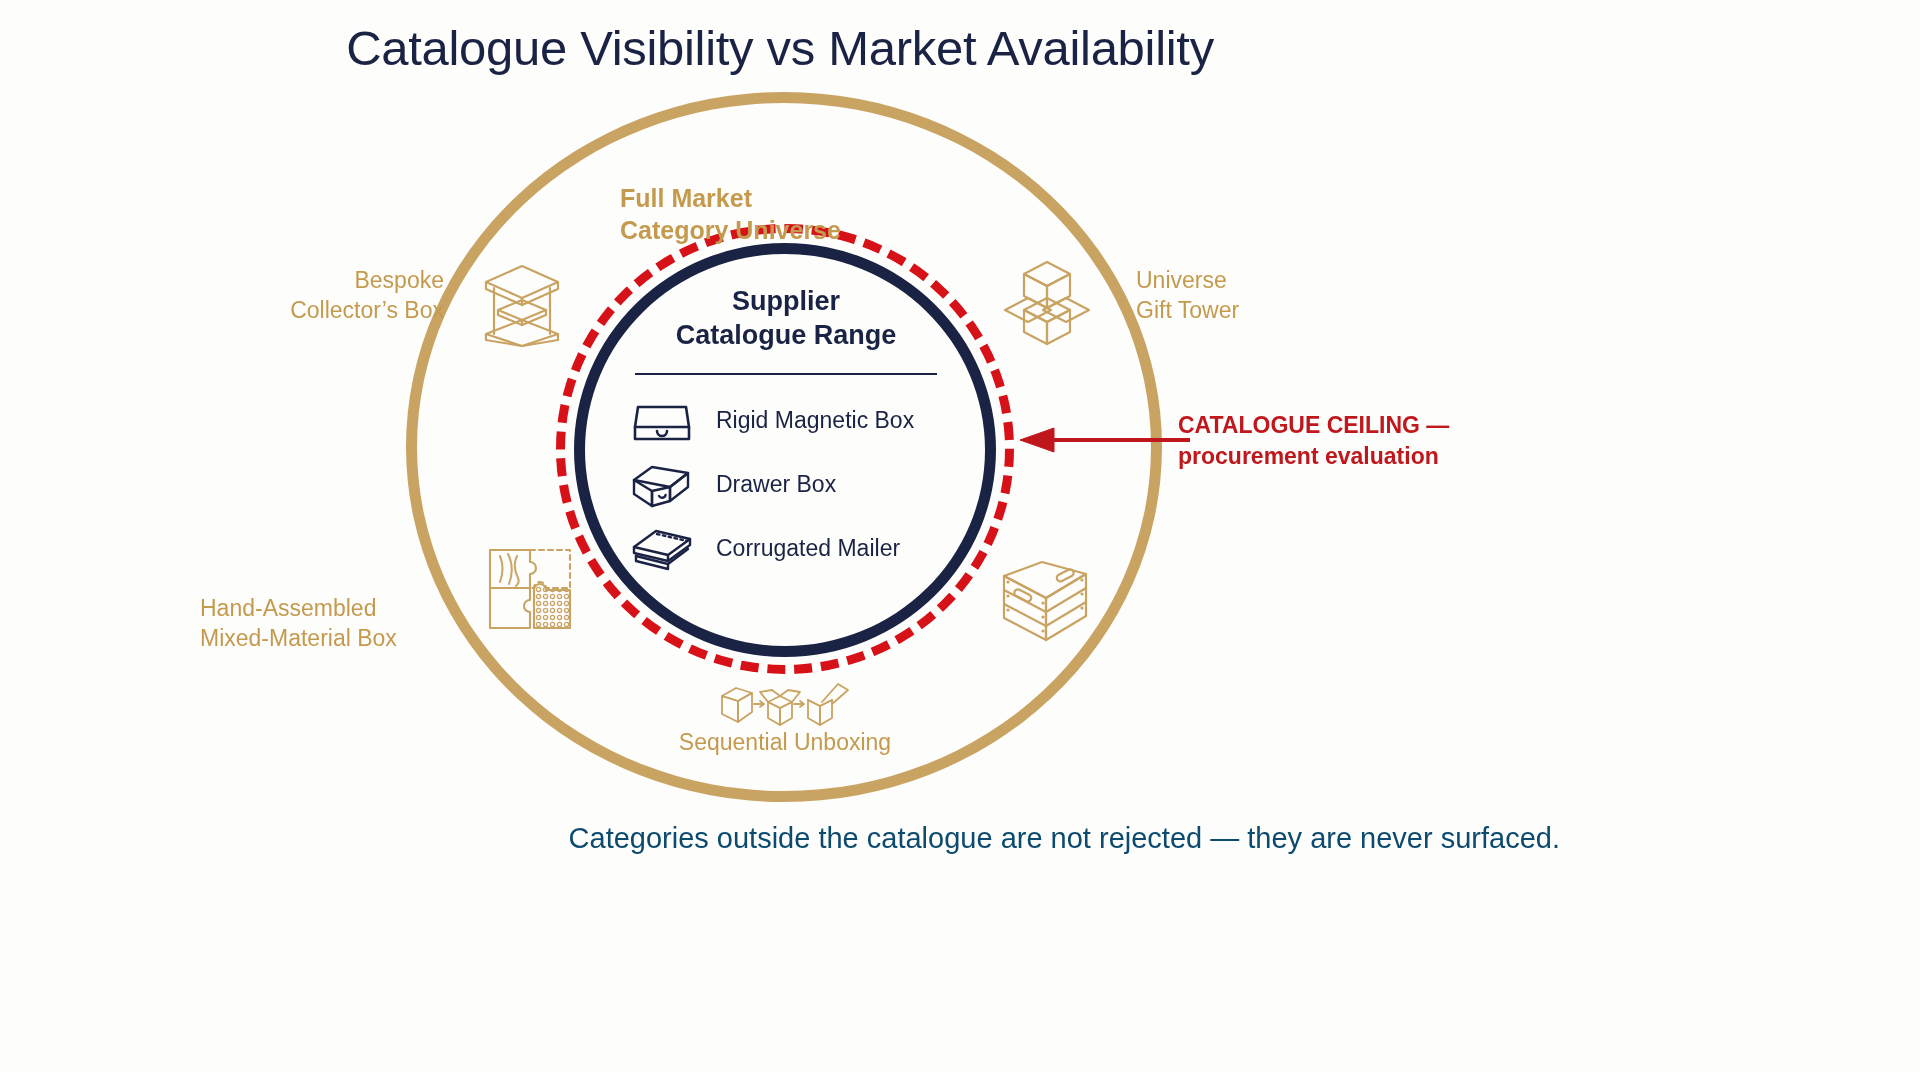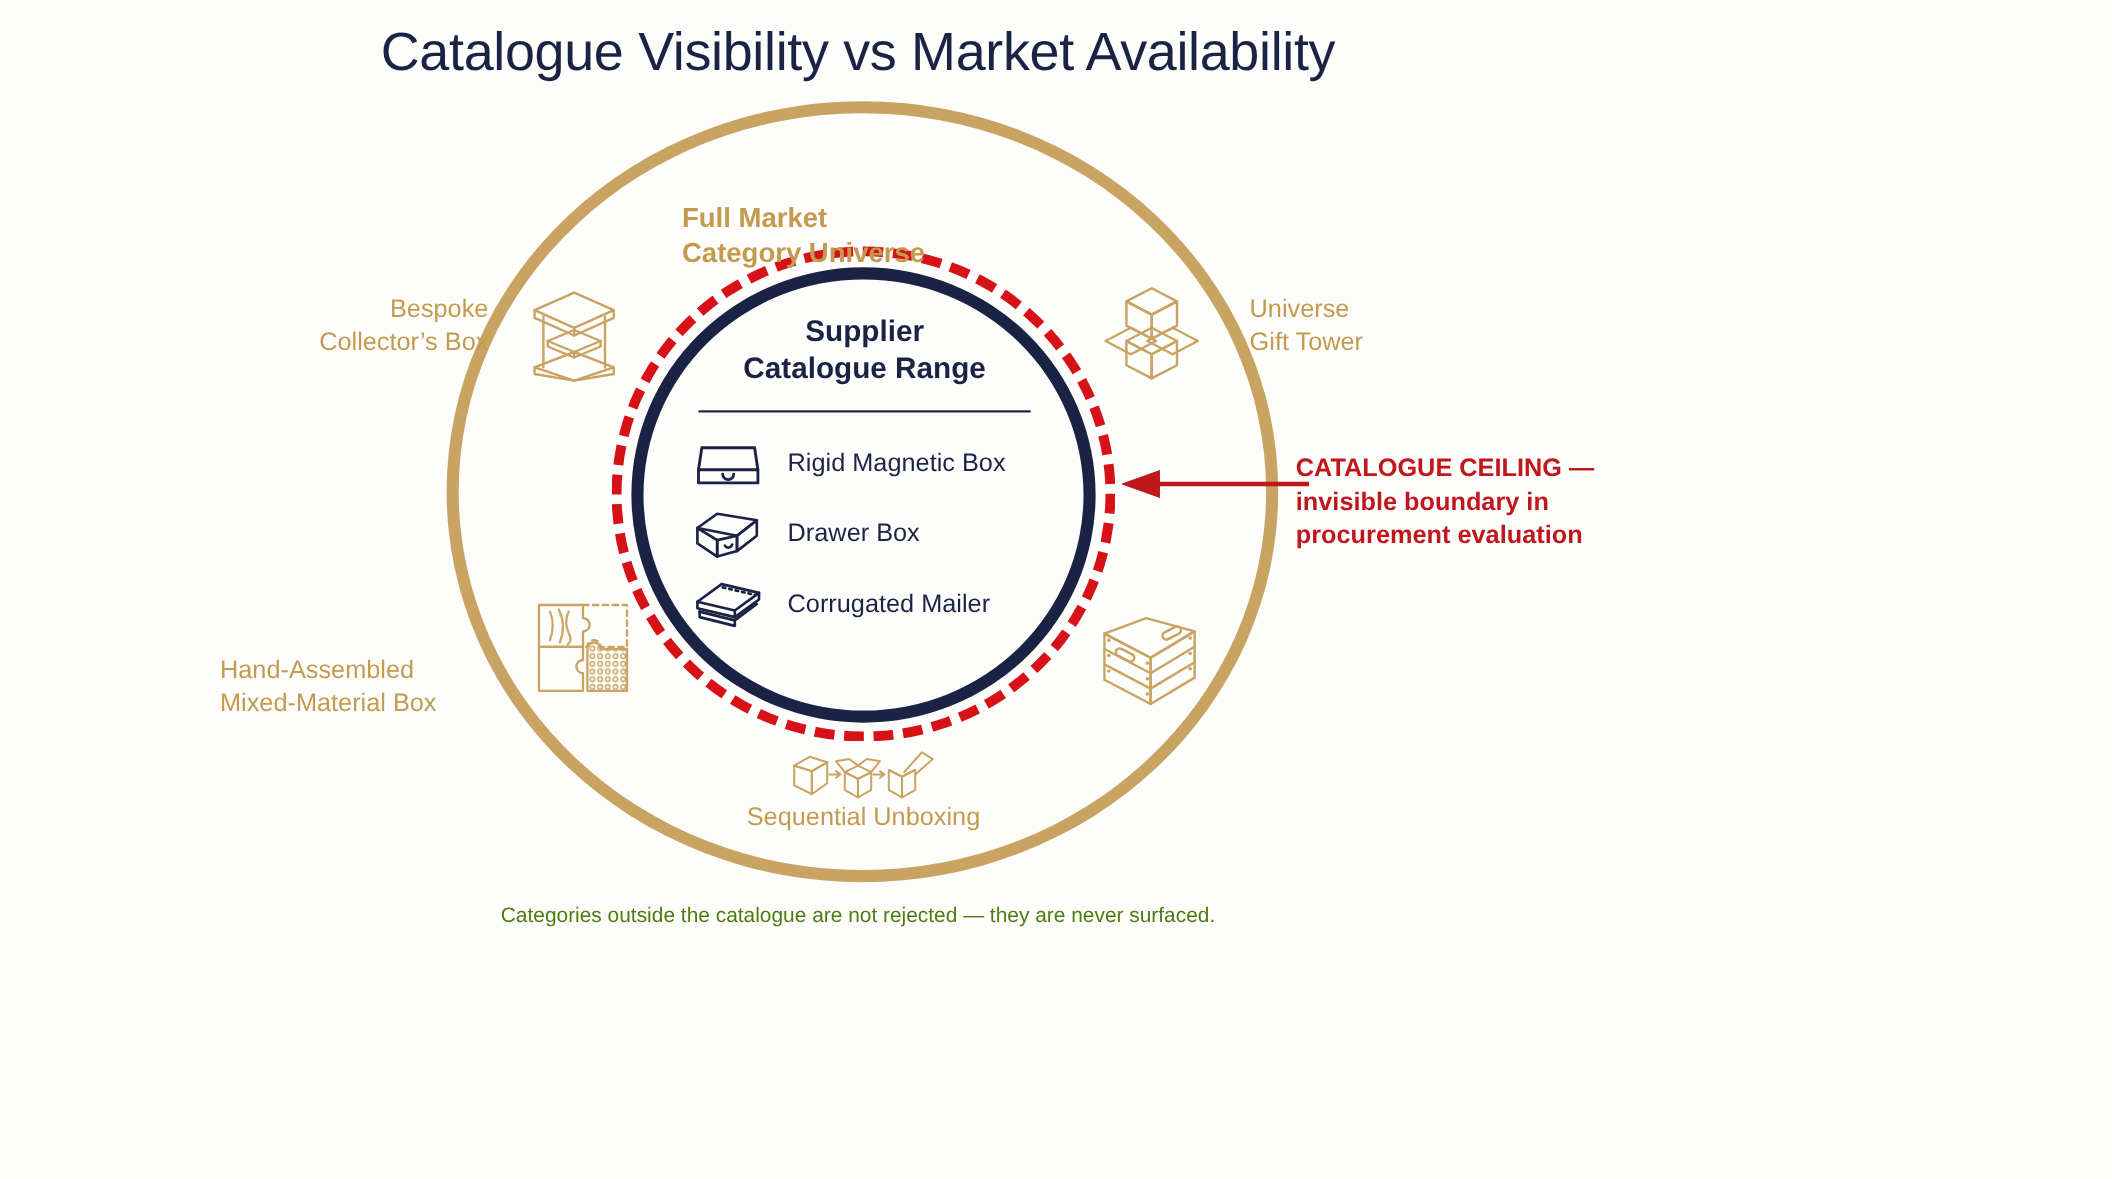--- a/index.html
+++ b/index.html
@@ -160,23 +160,23 @@
     width: 170px;
     height: 32px;
   }
 
   
   #footer-caption {
     position: absolute;
     left: 0;
     top: 822px;
     width: 1560px;
-    text-align: center;
-    font-size: 19px;
-    color: #4d7c0f;
+    text-align: right;
+    font-size: 29px;
+    color: #0c4a6e;
   }
 </style>
 </head>
 <body>
 
 <div id="stage">
 
   <div id="page-title">Catalogue Visibility vs Market Availability</div>
 
   <div id="outer-ring"></div>
@@ -361,19 +361,18 @@
     <svg viewBox="0 0 170 32" width="170" height="32">
       <g stroke="#c0171c" fill="#c0171c">
         <line x1="32" y1="16" x2="170" y2="16" stroke-width="4"></line>
         <polygon points="0,16 34,4 34,28"></polygon>
       </g>
     </svg>
   </span>
 
   <div id="ceiling-callout">
     <div>CATALOGUE CEILING —</div>
-    <div>invisible boundary in</div>
     <div>procurement evaluation</div>
   </div>
 
   <div id="footer-caption">Categories outside the catalogue are not rejected — they are never surfaced.</div>
 
 </div>
 
 </body></html>

